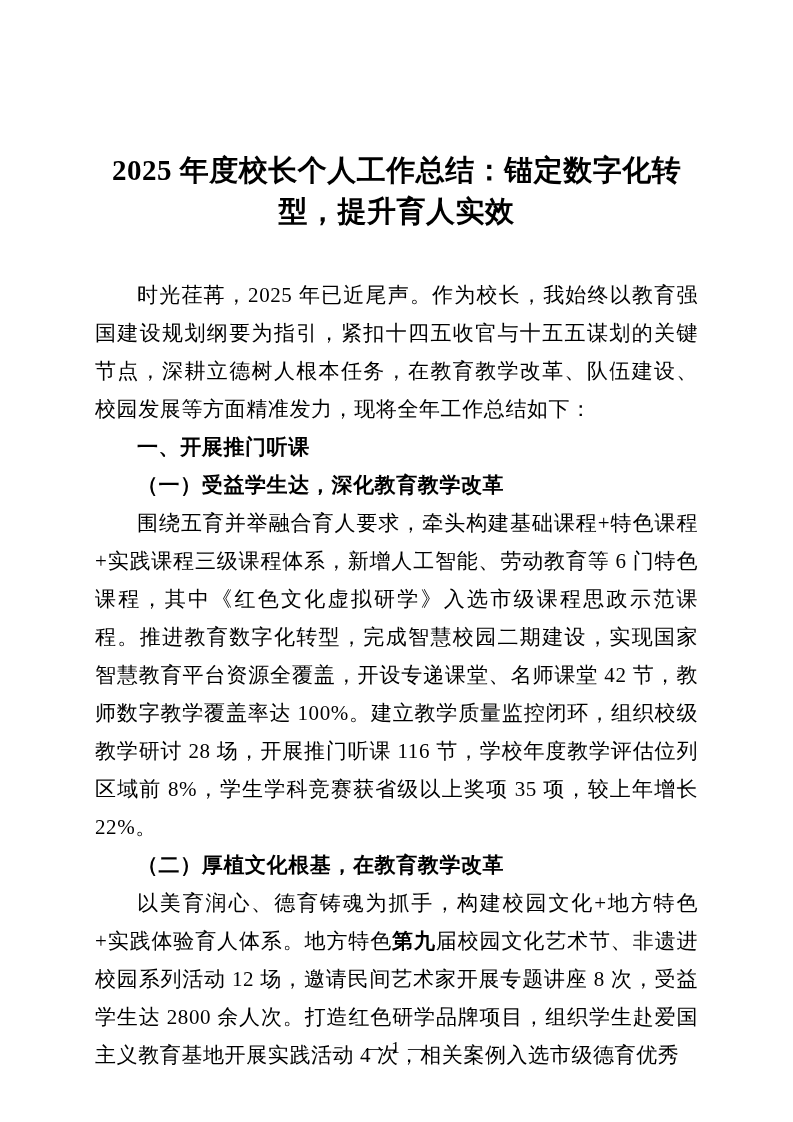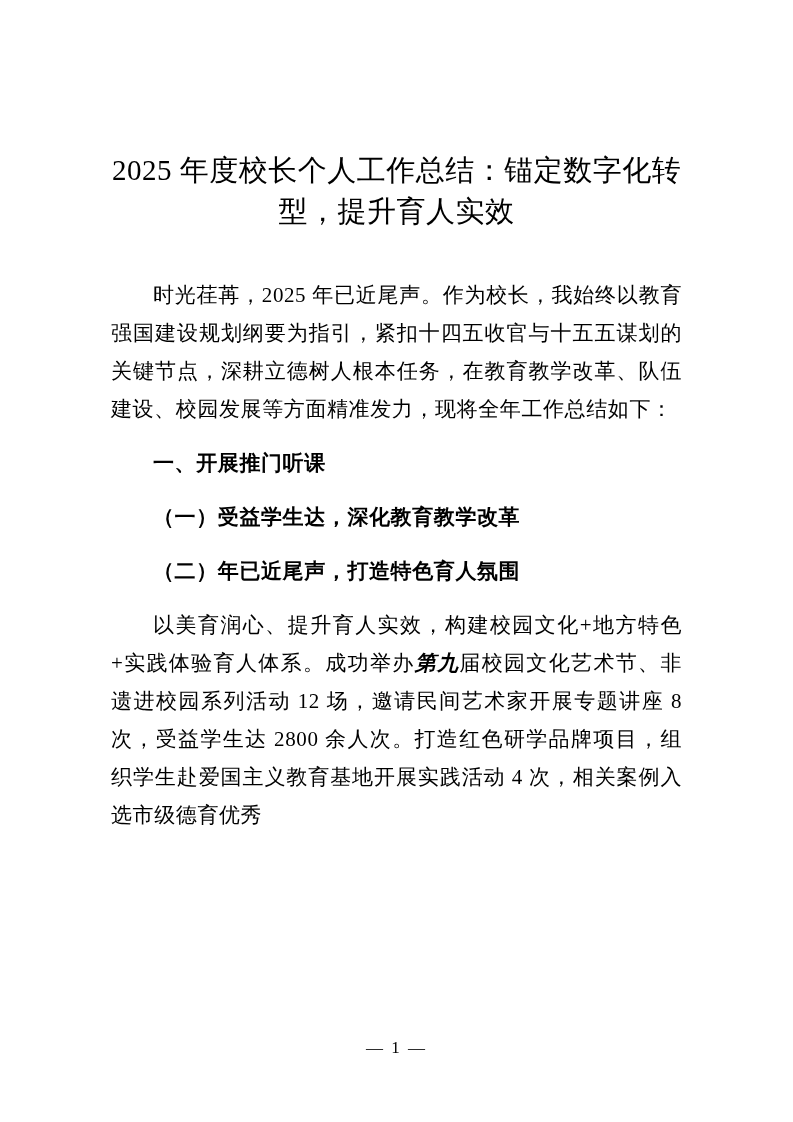--- a/index.html
+++ b/index.html
@@ -15,45 +15,44 @@
     color: #000000;
     overflow: hidden;
     font-family: "Liberation Serif", serif;
   }
   .content {
     padding: 150px 95px 0 95px;
   }
   .doc-title {
     margin: 0 0 44px 0;
     font-size: 29px;
-    font-weight: 400;
+    font-weight: 700;
     line-height: 41px;
     text-align: center;
     letter-spacing: 0.5px;
     font-family: "Liberation Serif", serif;
   }
   .body-text p,
   .body-text h2,
   .body-text h3 {
-    margin: 16px;
+    margin: 0;
     font-size: 21px;
     line-height: 38px;
     text-align: justify;
     text-indent: 2em;
     letter-spacing: 0.6px;
     font-weight: 400;
     font-family: "Liberation Serif", serif;
   }
   .body-text h2,
   .body-text h3 {
     font-weight: 700;
   }
   .body-text b {
     font-weight: 700;
-    font-style: italic;
   }
   .page-footer {
     position: absolute;
     left: 0;
     right: 0;
     bottom: 64px;
     text-align: center;
     font-size: 17px;
     letter-spacing: 2px;
     color: #000000;
@@ -69,22 +68,23 @@
     <h1 class="doc-title">2025 年度校长个人工作总结：锚定数字化转型，提升育人实效</h1>
 
     <div class="body-text">
 
       <p>时光荏苒，2025 年已近尾声。作为校长，我始终以教育强国建设规划纲要为指引，紧扣十四五收官与十五五谋划的关键节点，深耕立德树人根本任务，在教育教学改革、队伍建设、校园发展等方面精准发力，现将全年工作总结如下：</p>
 
       <h2>一、开展推门听课</h2>
 
       <h3>（一）受益学生达，深化教育教学改革</h3>
 
+      <p>围绕五育并举融合育人要求，牵头构建基础课程+特色课程+实践课程三级课程体系，新增人工智能、劳动教育等 6 门特色课程，其中《红色文化虚拟研学》入选市级课程思政示范课程。推进教育数字化转型，完成智慧校园二期建设，实现国家智慧教育平台资源全覆盖，开设专递课堂、名师课堂 42 节，教师数字教学覆盖率达 100%。建立教学质量监控闭环，组织校级教学研讨 28 场，开展推门听课 116 节，学校年度教学评估位列区域前 8%，学生学科竞赛获省级以上奖项 35 项，较上年增长 22%。</p>
 
-      <h3>（二）年已近尾声，打造特色育人氛围</h3>
+      <h3>（二）厚植文化根基，在教育教学改革</h3>
 
-      <p><span>以美育润心、提升育人实效，构建校园文化+地方特色+实践体验育人体系。成功举办</span><b>第九</b><span>届校园文化艺术节、非遗进校园系列活动 12 场，邀请民间艺术家开展专题讲座 8 次，受益学生达 2800 余人次。打造红色研学品牌项目，组织学生赴爱国主义教育基地开展实践活动 4 次，相关案例入选市级德育优秀</span></p>
+      <p><span>以美育润心、德育铸魂为抓手，构建校园文化+地方特色+实践体验育人体系。地方特色</span><b>第九</b><span>届校园文化艺术节、非遗进校园系列活动 12 场，邀请民间艺术家开展专题讲座 8 次，受益学生达 2800 余人次。打造红色研学品牌项目，组织学生赴爱国主义教育基地开展实践活动 4 次，相关案例入选市级德育优秀</span></p>
 
     </div>
   </div>
 
   <div class="page-footer">— 1 —</div>
 </div>
 
 </body></html>

